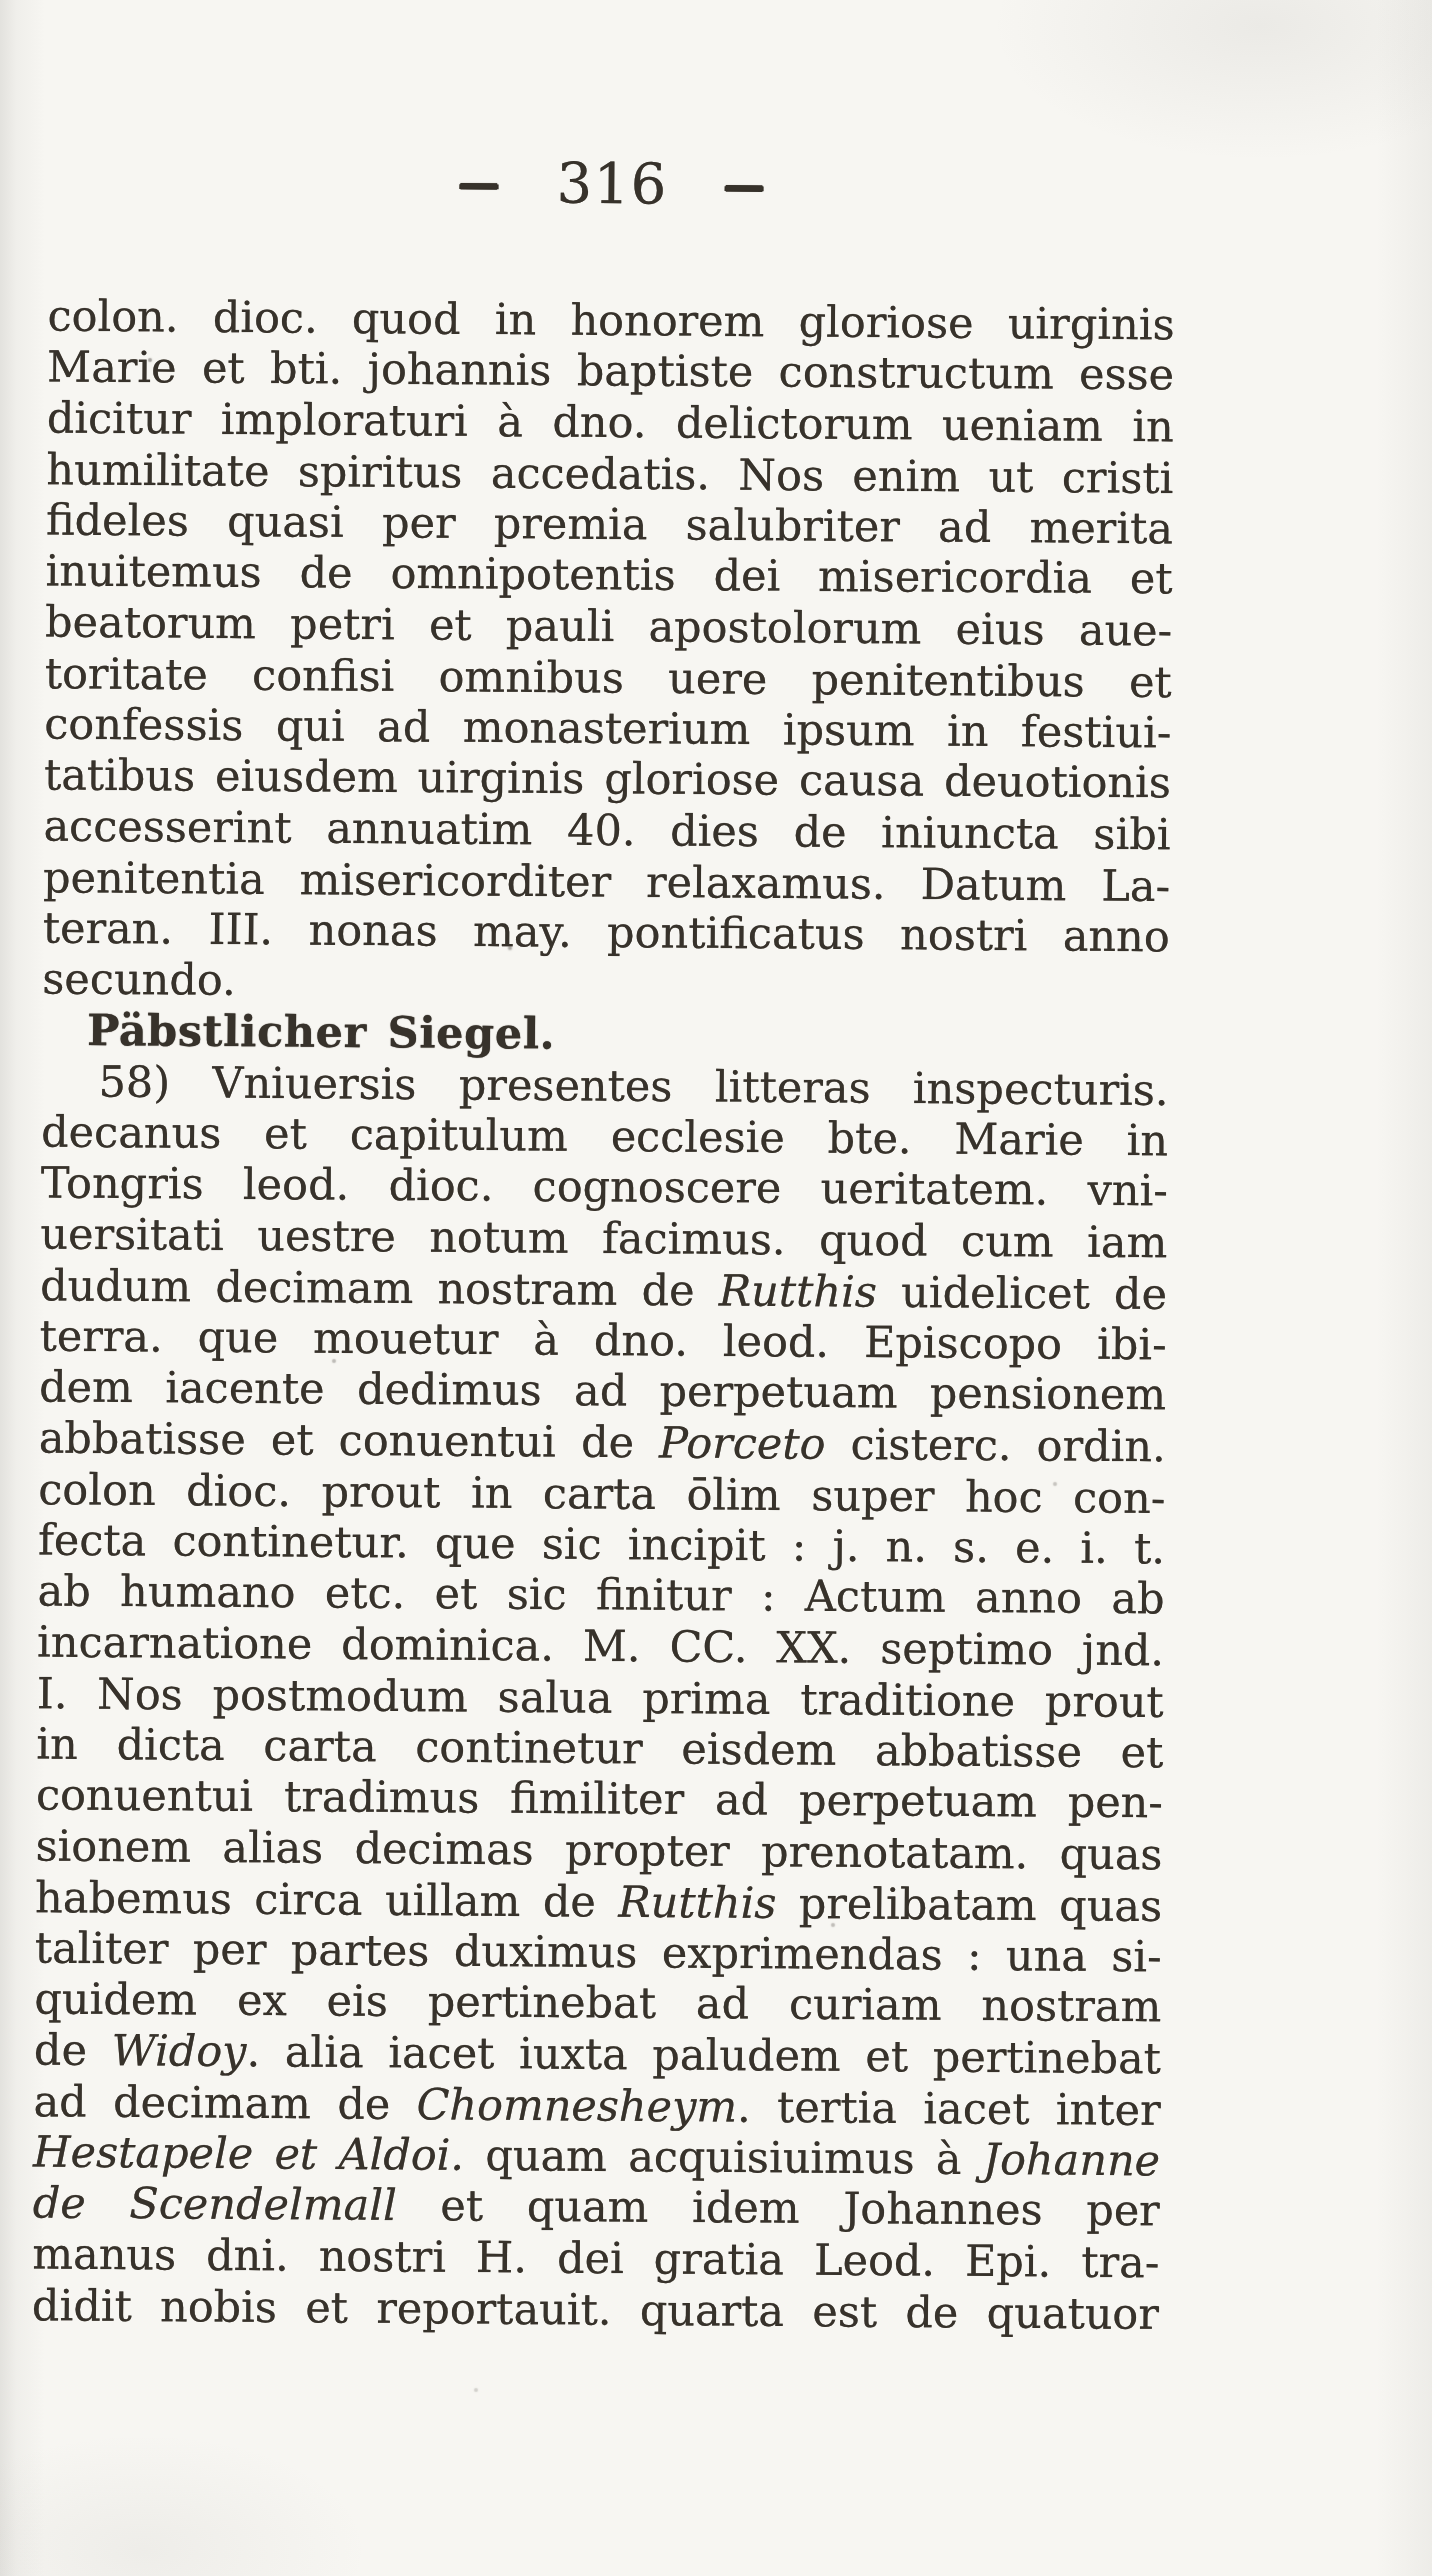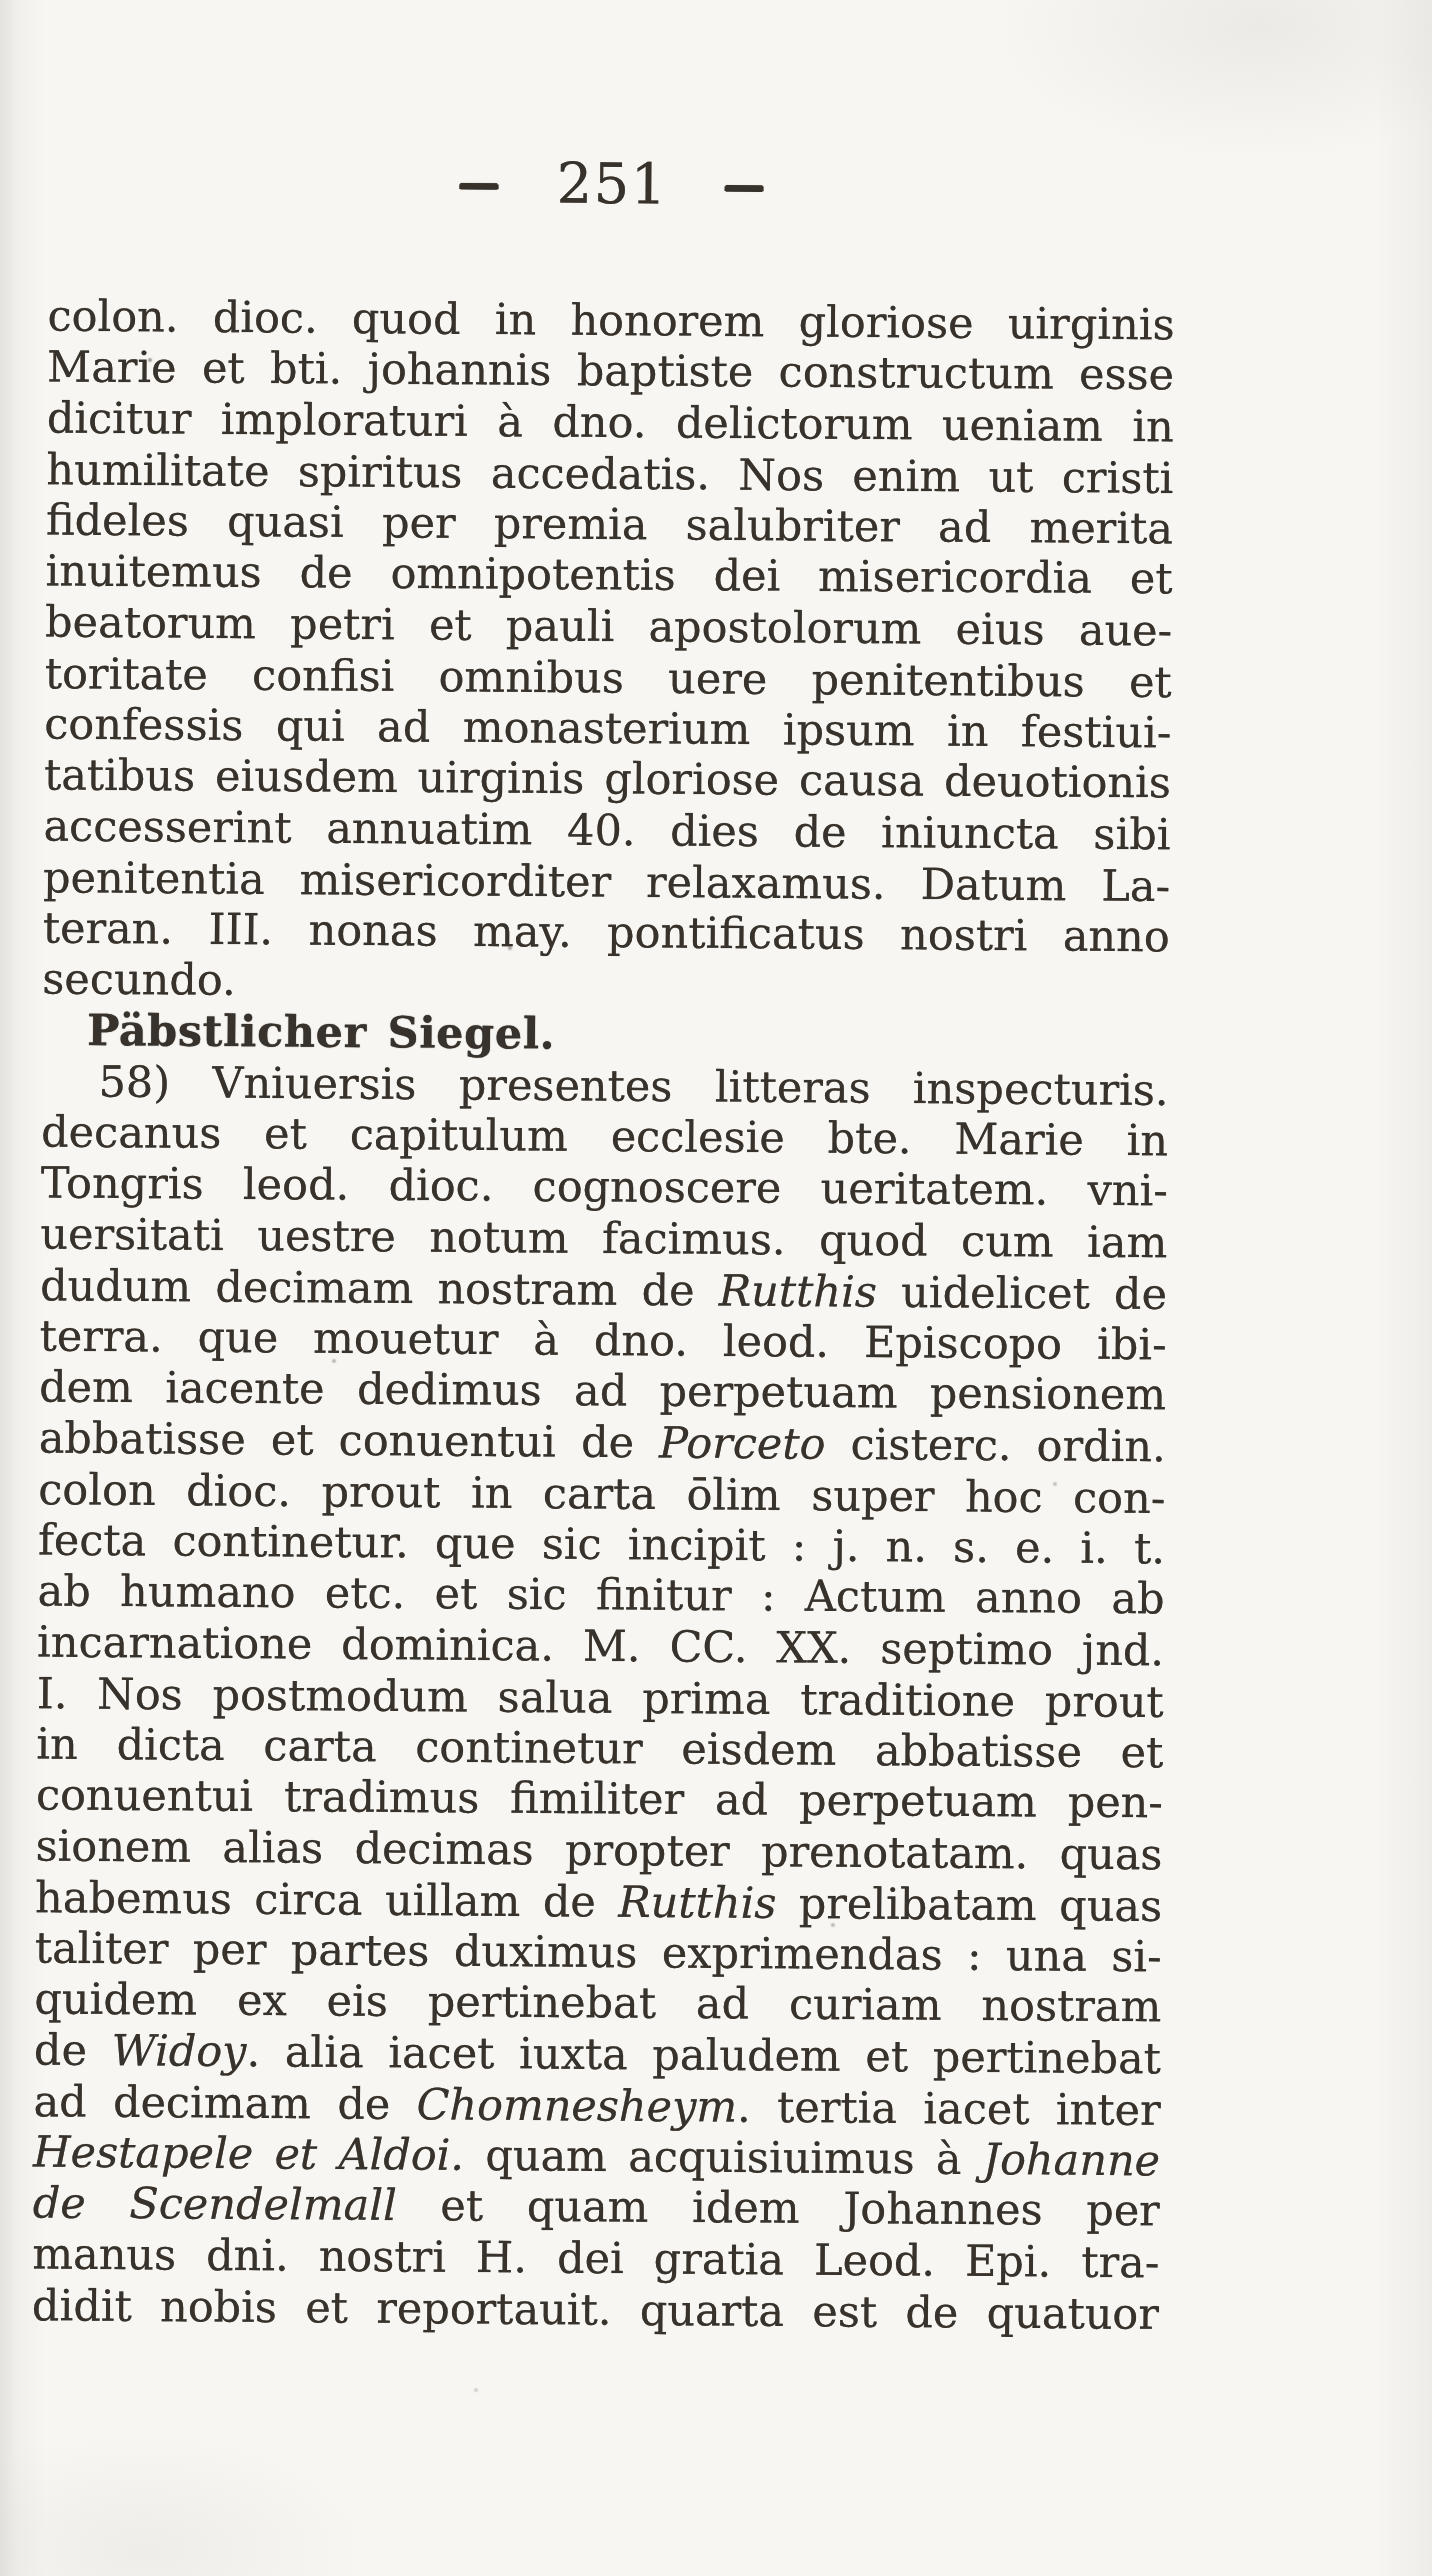--- a/index.html
+++ b/index.html
@@ -109,21 +109,21 @@
 </head>
 <body>
 
 <div class="page">
 
   <div class="specks"></div>
 
   <div class="content inked">
 
     <div class="header">
-      <span class="dash">—</span><span class="pagenum">251</span><span class="dash">—</span>
+      <span class="dash">—</span><span class="pagenum">316</span><span class="dash">—</span>
     </div>
 
     <div class="textblock" id="textblock">
         <div class="line just"><span>colon. dioc. quod in honorem gloriose uirginis</span></div>
         <div class="line just"><span>Marie et bti. johannis baptiste constructum esse</span></div>
         <div class="line just"><span>dicitur imploraturi à dno. delictorum ueniam in</span></div>
         <div class="line just"><span>humilitate spiritus accedatis. Nos enim ut cristi</span></div>
         <div class="line just"><span>fideles quasi per premia salubriter ad merita</span></div>
         <div class="line just"><span>inuitemus de omnipotentis dei misericordia et</span></div>
         <div class="line just"><span>beatorum petri et pauli apostolorum eius aue-</span></div>

